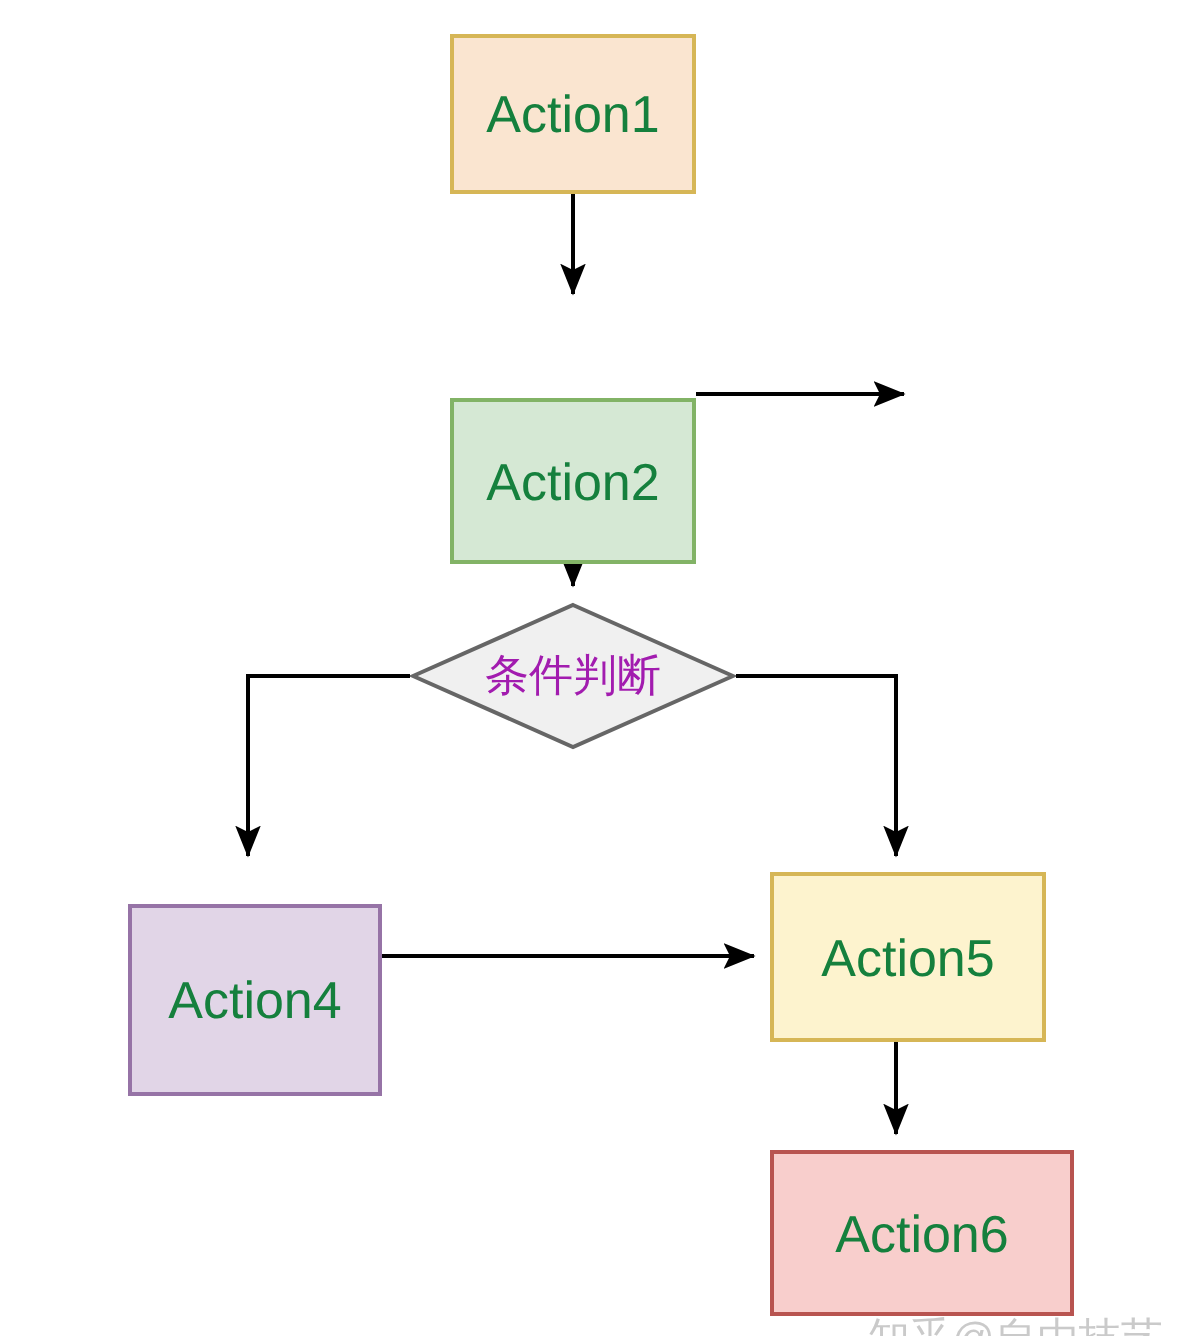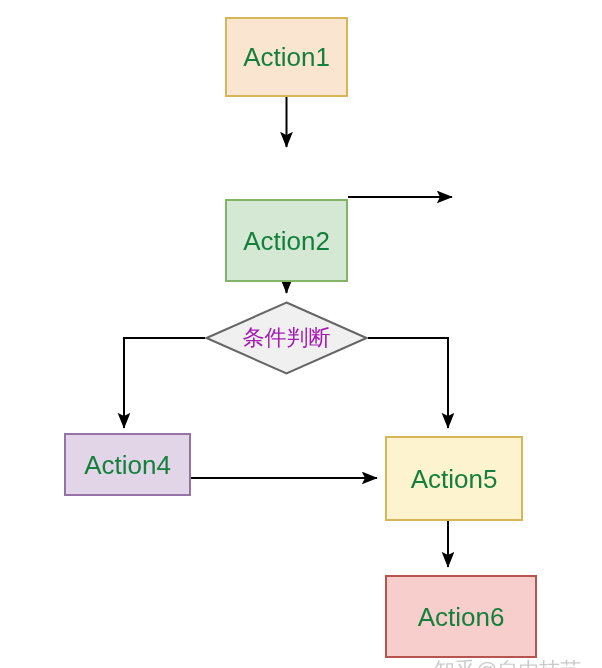--- a/index.html
+++ b/index.html
@@ -134,21 +134,21 @@
   </div>
 
 
   <div class="diamond-wrap" style="left:205px; top:301px; width:163px; height:74px;">
     <svg class="diamond-shape" viewBox="0 0 163 74" preserveAspectRatio="none" xmlns="http://www.w3.org/2000/svg">
       <polygon points="81.5,1.5 161.5,37 81.5,72.5 1.5,37" fill="#f0f0f0" stroke="#666666" stroke-width="2"></polygon>
     </svg>
     <span class="diamond-label">条件判断</span>
   </div>
 
-  <div class="node" style="left:64px; top:433px; width:127px; height:63px;
+  <div class="node" style="left:64px; top:452px; width:127px; height:96px;
               background:#e1d5e7; border-color:#9673a6;">
     <span class="node-label">Action4</span>
   </div>
 
   <div class="node" style="left:385px; top:436px; width:138px; height:85px;
               background:#fdf3ce; border-color:#d6b656;">
     <span class="node-label">Action5</span>
   </div>
 
   <div class="node" style="left:385px; top:575px; width:152px; height:83px;

